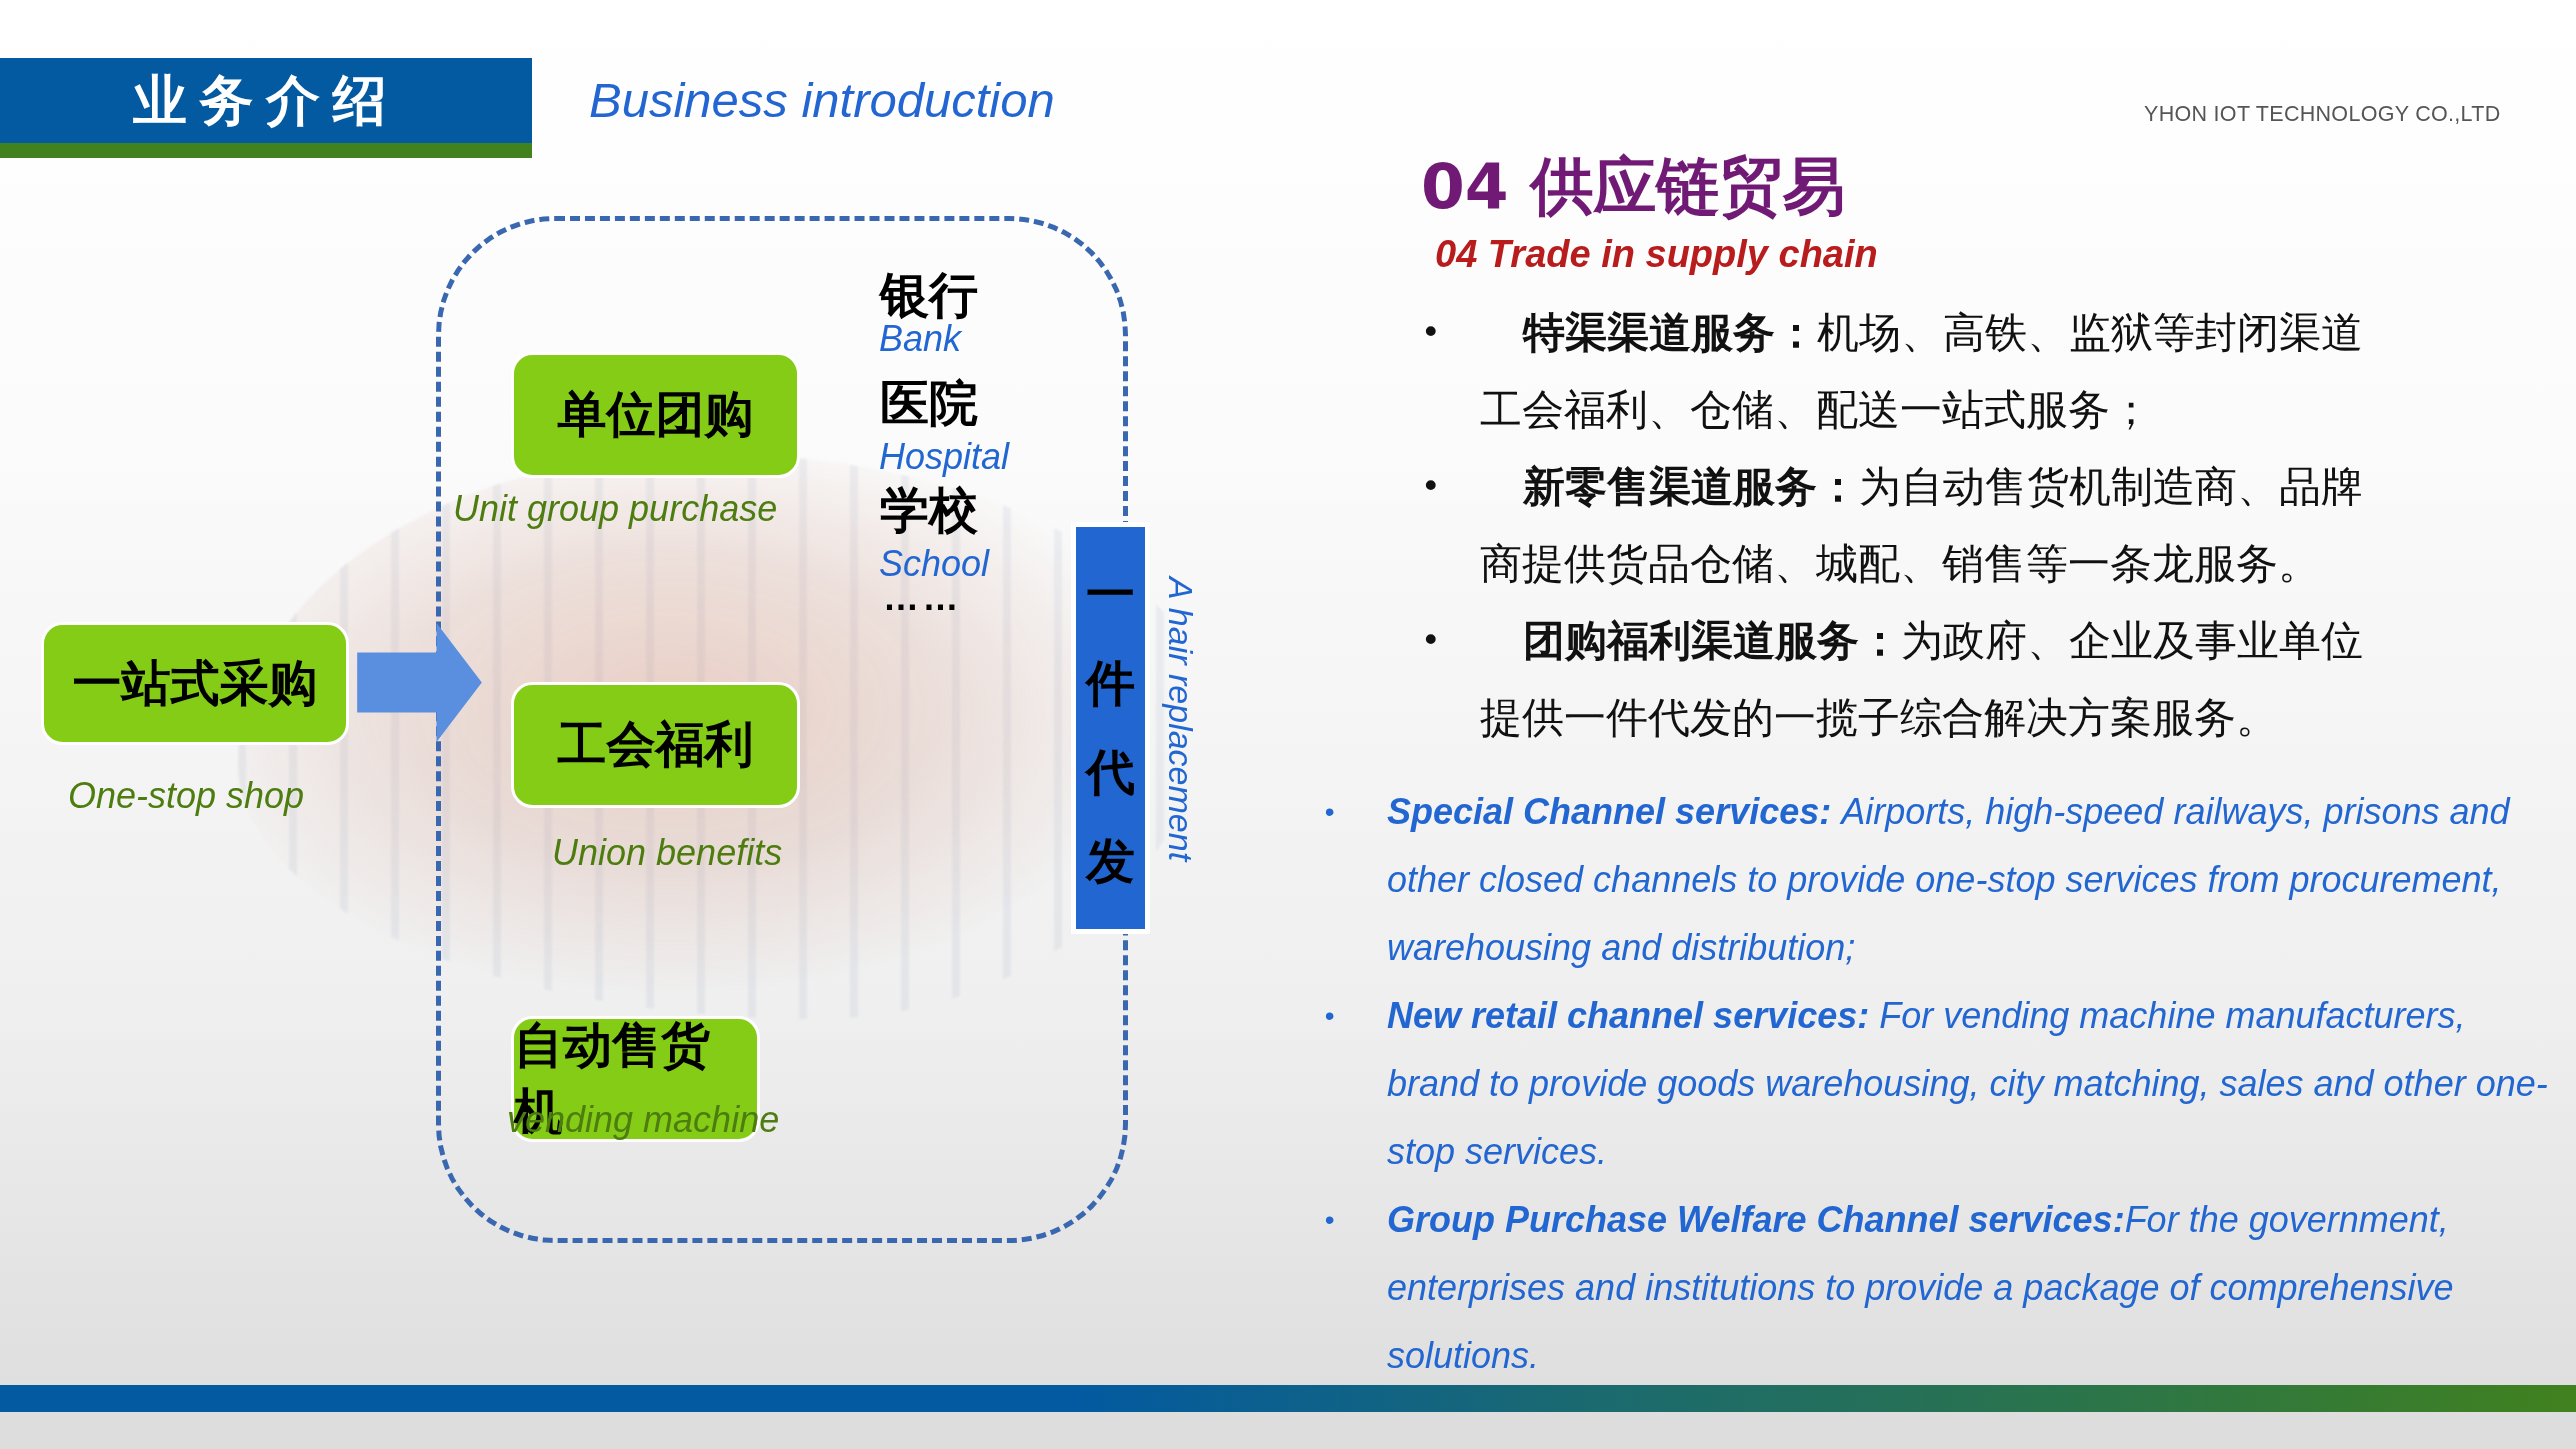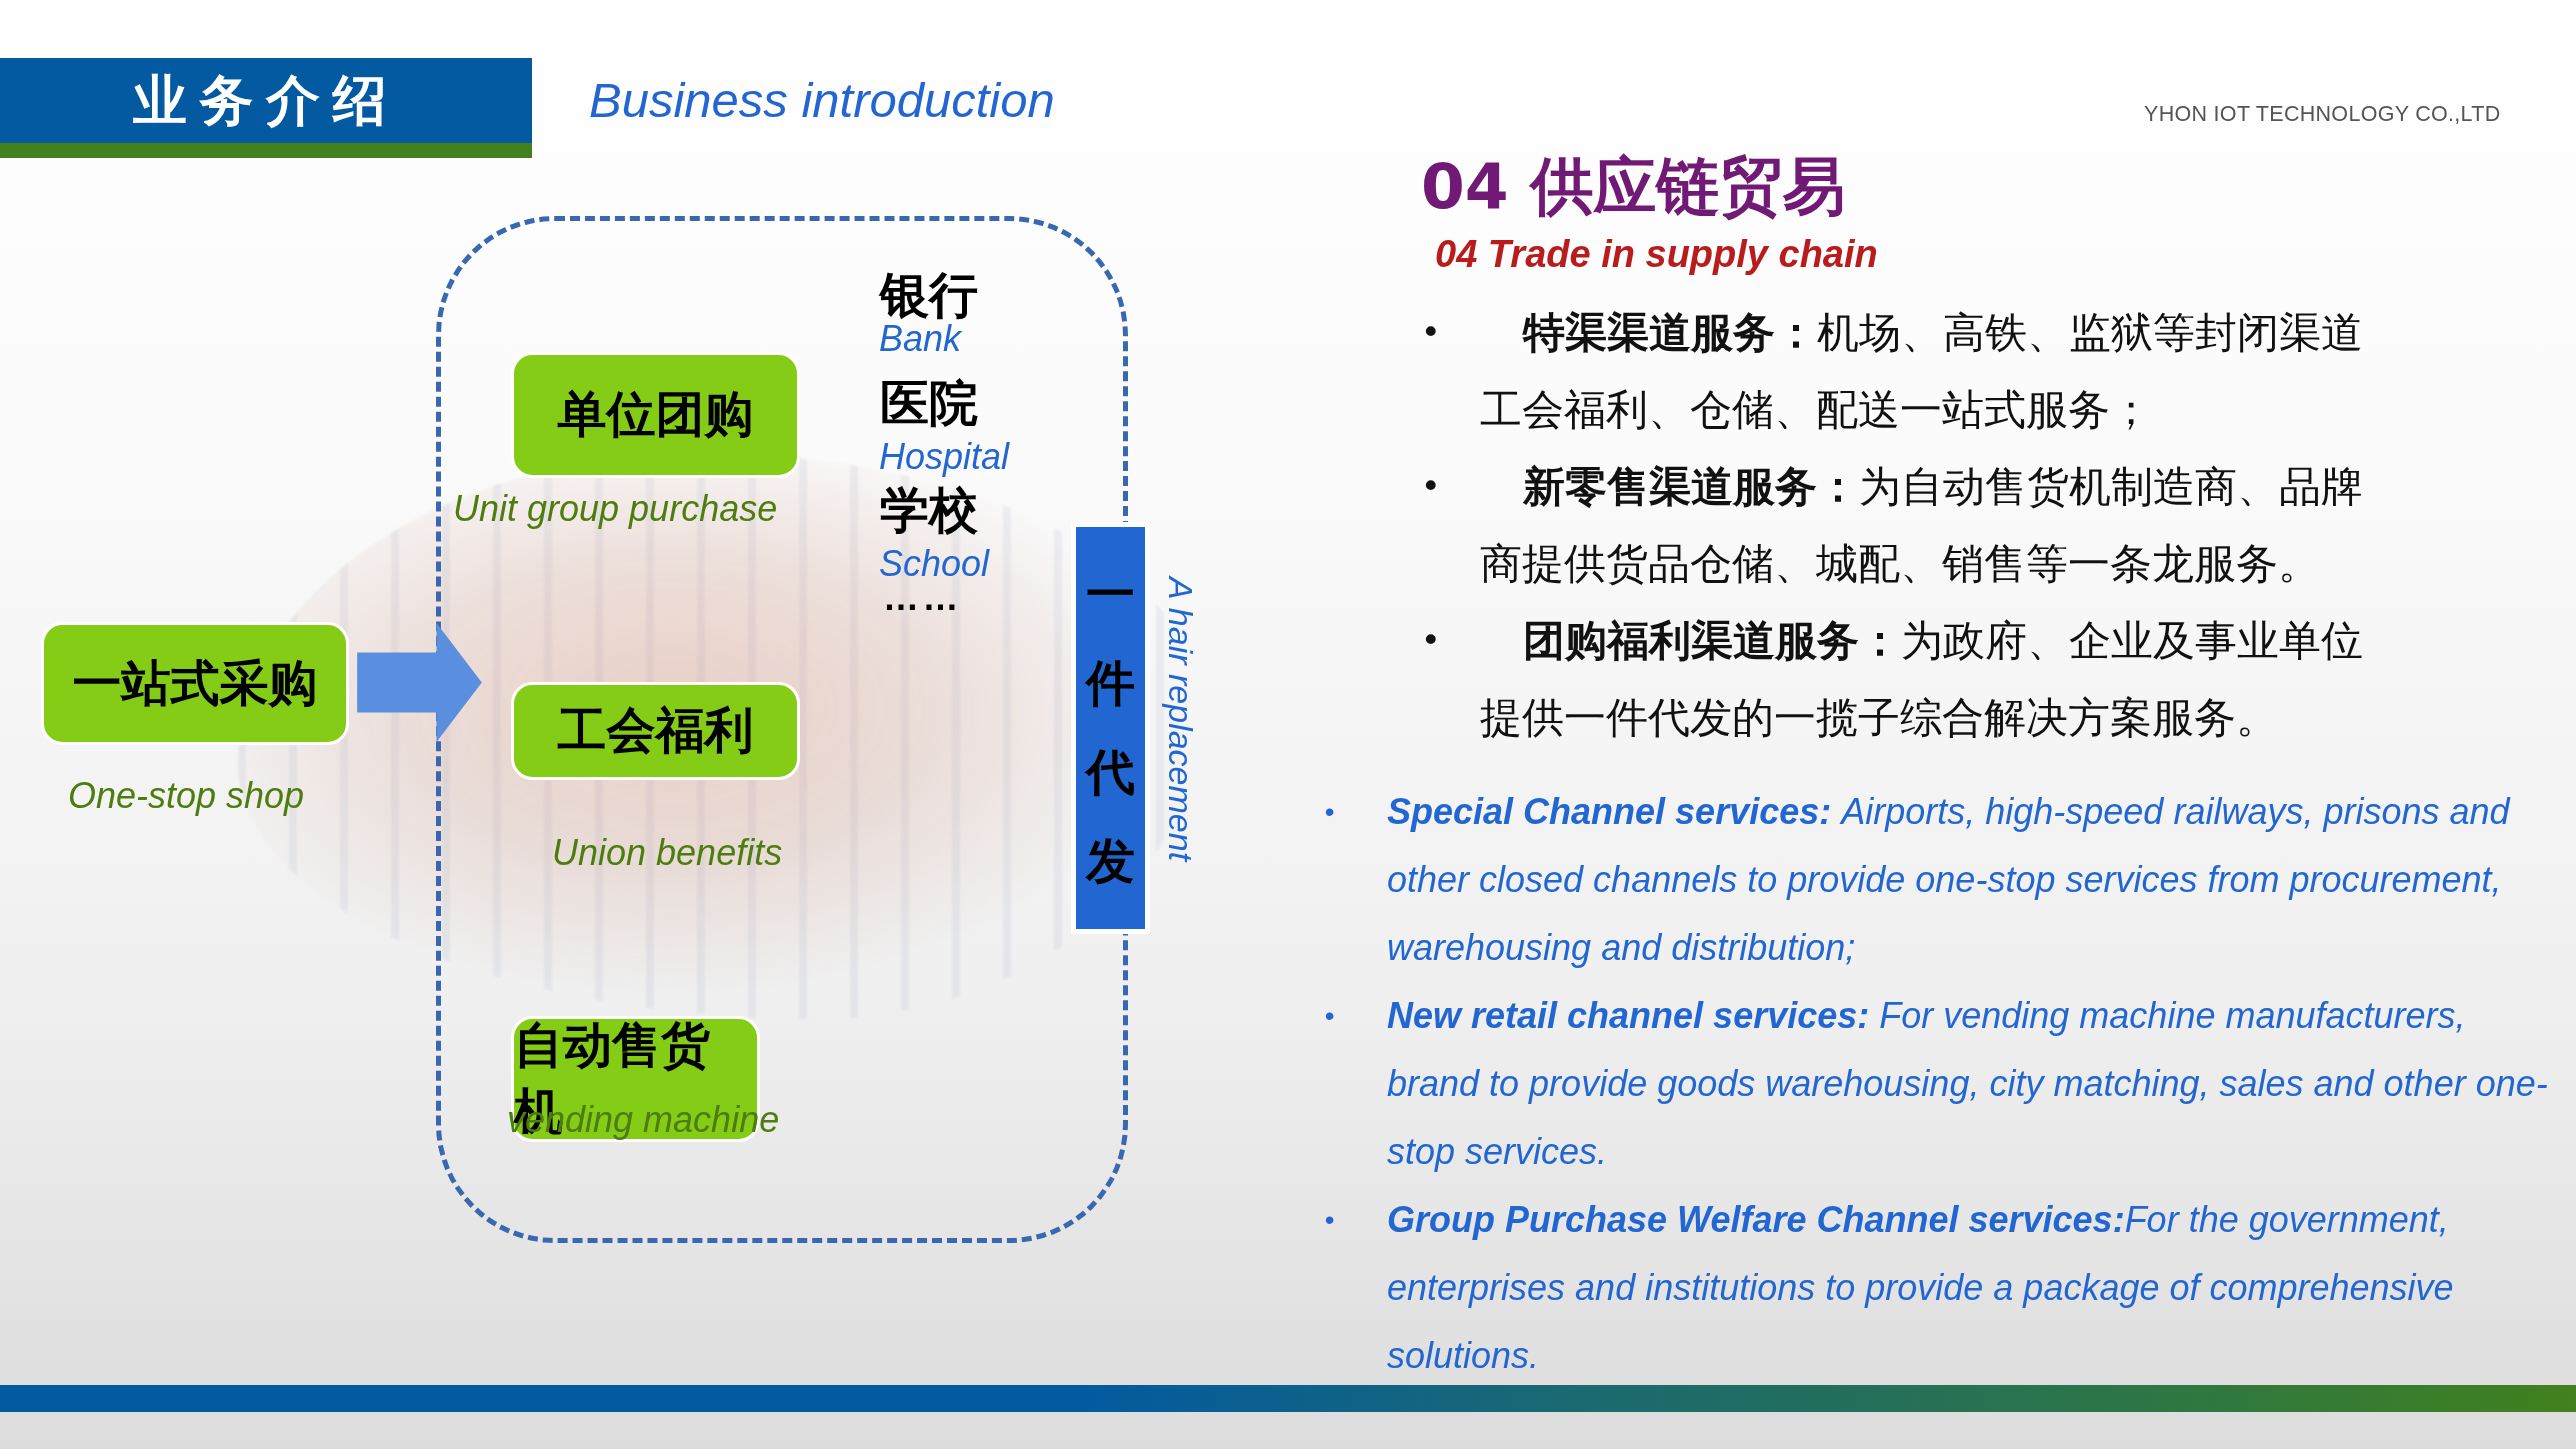--- a/index.html
+++ b/index.html
@@ -45,21 +45,21 @@
 
     
     .box {
       position: absolute; background: #84cc16; border: 3.4px solid #ffffff;
       border-radius: 21.5px; box-sizing: border-box; display: flex; align-items: center; justify-content: center;
       color: #000; font-weight: bold; font-family: "DejaVu Sans", sans-serif;
     }
     .box span { pointer-events: none; }
     .box-onestop { left: 41px; top: 622px; width: 308px; height: 123px; font-size: 49px; }
     .box-unit { left: 511px; top: 352px; width: 289px; height: 126px; font-size: 49px; }
-    .box-union { left: 511px; top: 682px; width: 289px; height: 98px; font-size: 49px; }
+    .box-union { left: 511px; top: 682px; width: 289px; height: 126px; font-size: 49px; }
     .box-vending { left: 511px; top: 1016px; width: 249px; height: 126px; font-size: 49px; }
 
     .cap {
       position: absolute; color: #4d7c0f; font-style: italic; font-size: 36px;
       font-family: "Liberation Sans", sans-serif; white-space: nowrap;
     }
     .cap-onestop { left: 68px; top: 775px; }
     .cap-unit { left: 453px; top: 488px; }
     .cap-union { left: 552px; top: 832px; }
     .cap-vending { left: 507px; top: 1099px; }

